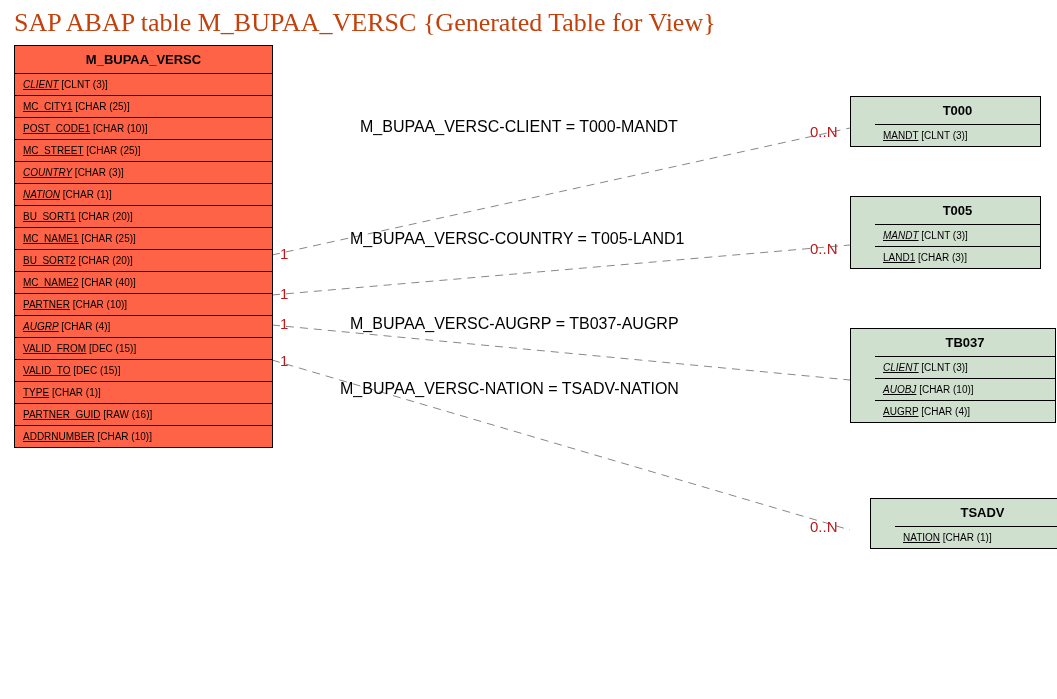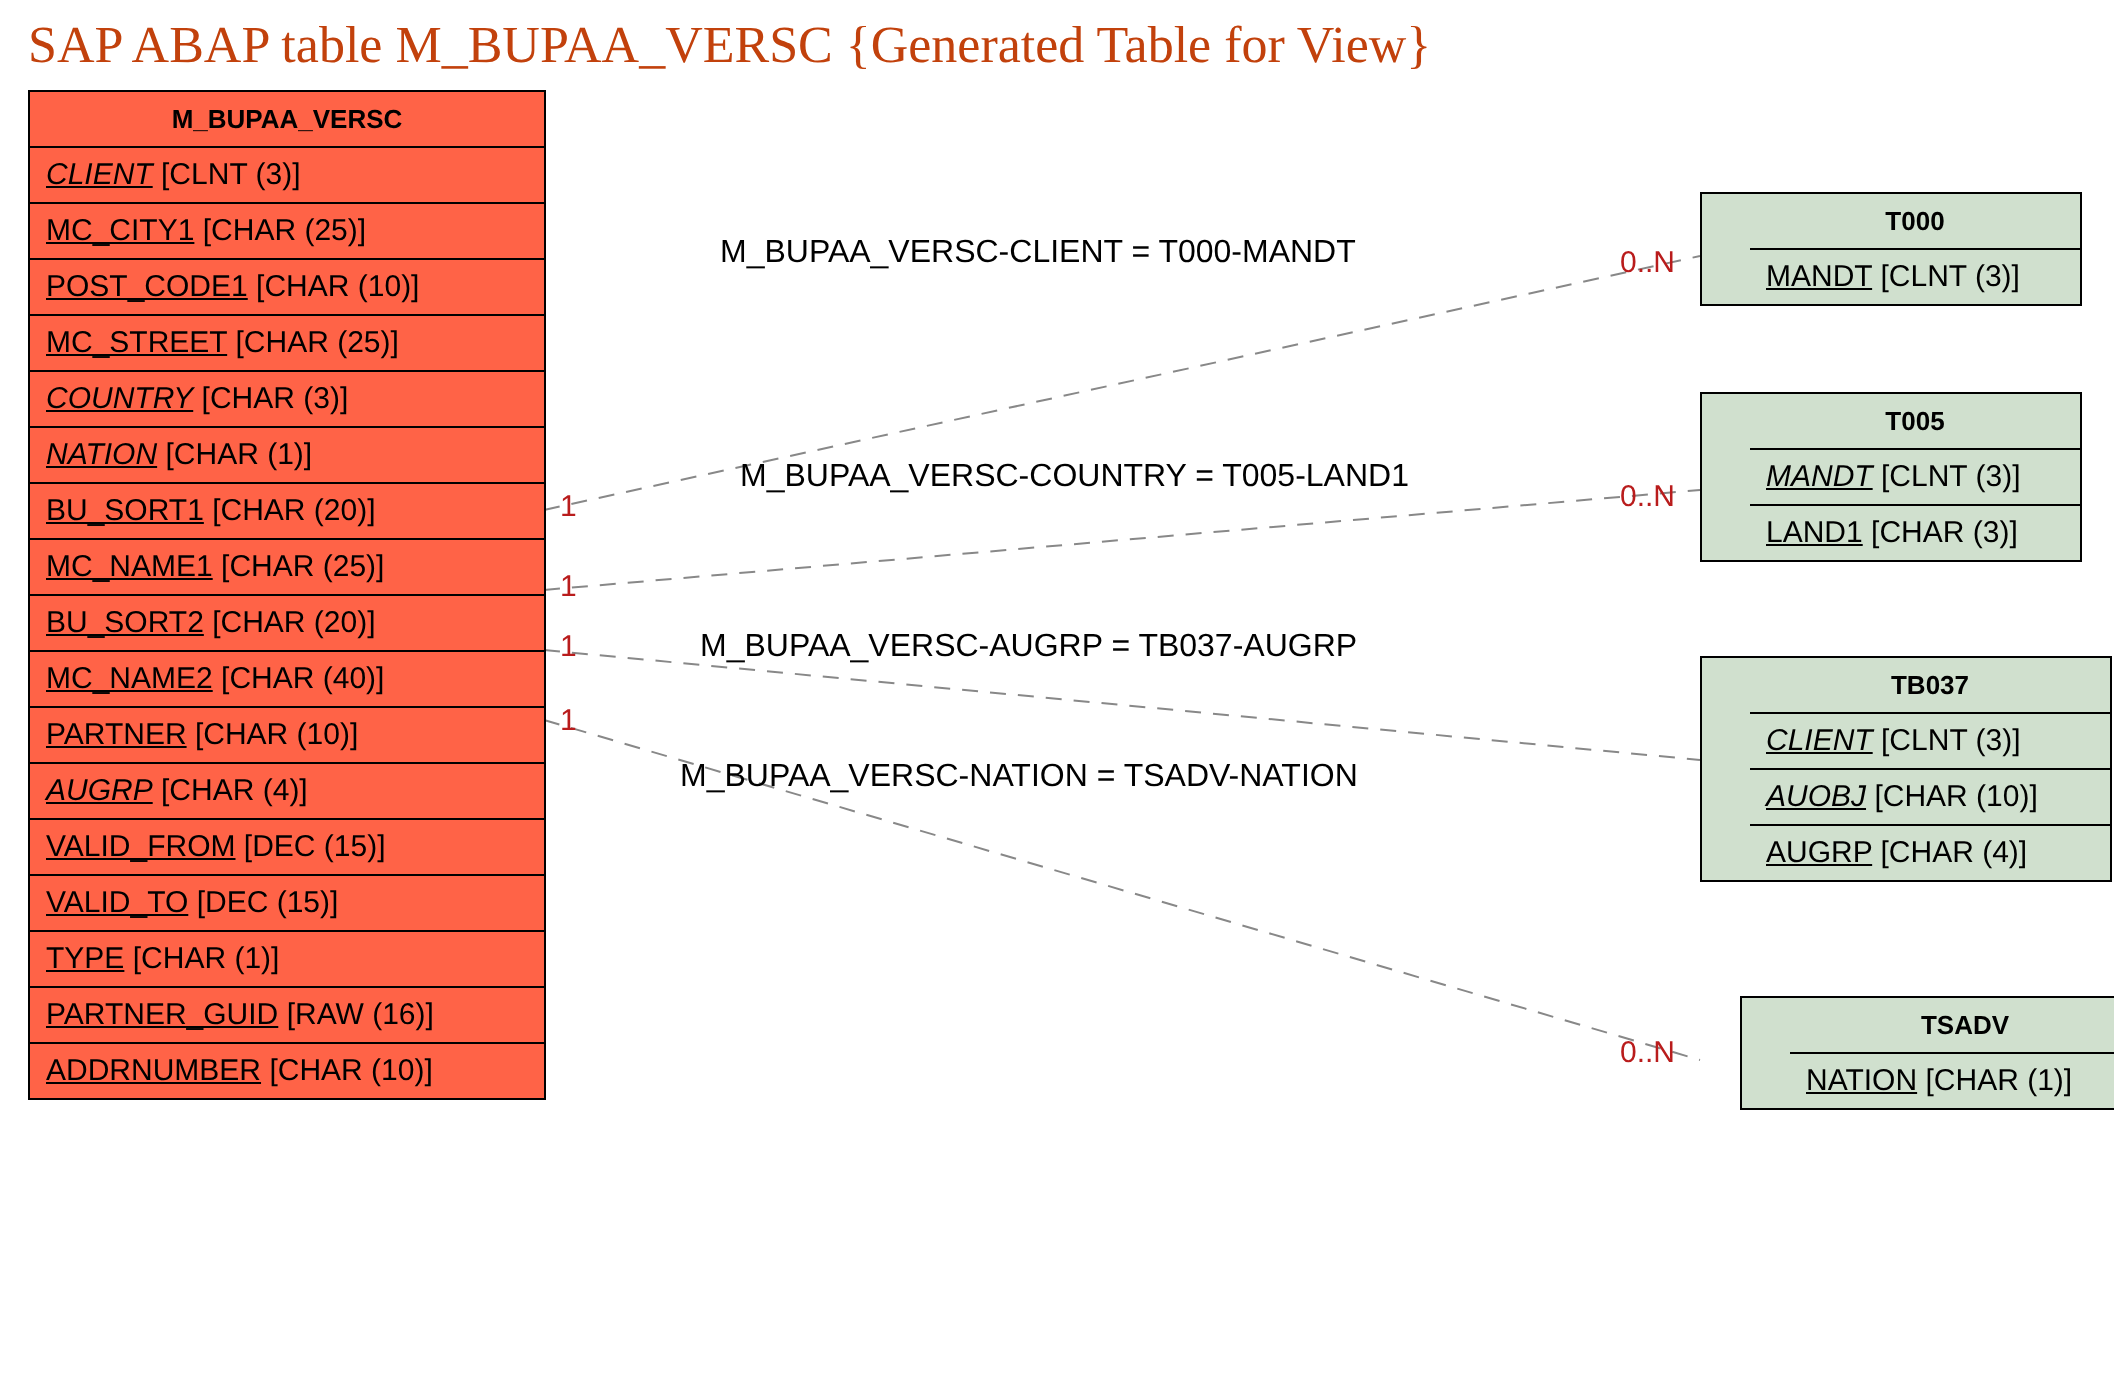--- a/index.html
+++ b/index.html
@@ -31,21 +31,21 @@
   .entity-header {
     font-weight: bold;
     text-align: center;
     padding: 6px 8px;
     border-bottom: 1px solid #000;
     font-size: 13px;
   }
   .entity-row {
     padding: 5px 8px;
     border-bottom: 1px solid #000;
-    font-size: 15px;
+    font-size: 10px;
     white-space: nowrap;
   }
   .entity-row:last-child {
     border-bottom: none;
   }
   .field-name {
     text-decoration: underline;
   }
   .field-name.italic {
     font-style: italic;
@@ -125,21 +125,21 @@
   <div class="entity-row"><span class="field-name italic">AUOBJ</span> <span>[CHAR (10)]</span></div>
   <div class="entity-row"><span class="field-name">AUGRP</span> <span>[CHAR (4)]</span></div>
 </div>
 
 <div class="entity green" style="left:850px; top:498px; width:175px;margin-left:20px;">
   <div class="entity-header">TSADV</div>
   <div class="entity-row"><span class="field-name">NATION</span> <span>[CHAR (1)]</span></div>
 </div>
 
 <div class="rel-label" style="left:360px; top:118px;text-align:center;">M_BUPAA_VERSC-CLIENT = T000-MANDT</div>
-<div class="rel-label" style="left:350px; top:230px;margin-left:20px;">M_BUPAA_VERSC-COUNTRY = T005-LAND1</div>
+<div class="rel-label" style="left:350px; top:230px;">M_BUPAA_VERSC-COUNTRY = T005-LAND1</div>
 <div class="rel-label" style="left:350px; top:315px;">M_BUPAA_VERSC-AUGRP = TB037-AUGRP</div>
 <div class="rel-label" style="left:340px; top:380px;">M_BUPAA_VERSC-NATION = TSADV-NATION</div>
 
 <div class="card" style="left:280px; top:245px;">1</div>
 <div class="card" style="left:280px; top:285px;">1</div>
 <div class="card" style="left:280px; top:315px;">1</div>
 <div class="card" style="left:280px; top:352px;">1</div>
 
 <div class="card" style="left:810px; top:123px;">0..N</div>
 <div class="card" style="left:810px; top:240px;">0..N</div>

